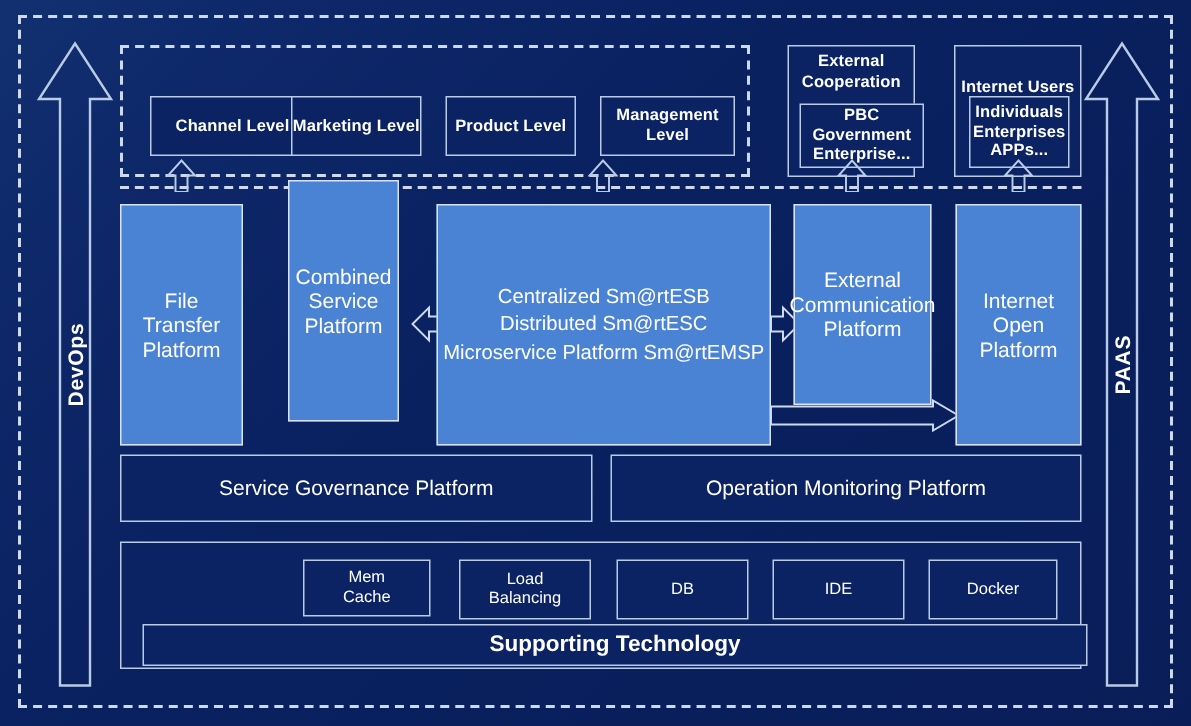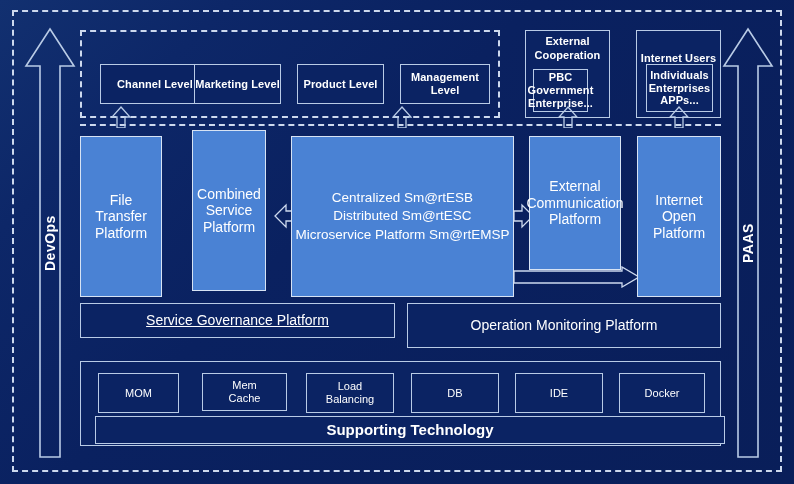--- a/index.html
+++ b/index.html
@@ -92,21 +92,21 @@
     <span>Product Level</span>
   </div>
   <div class="box dark-box t10" style="left:400px;top:64px;width:90px;height:40px;">
     <span>Management Level</span>
   </div>
 
   <div class="box dark-box" style="left:525px;top:30px;width:85px;height:88px;display:block;padding-top:4px;">
     <div class="t10" style="line-height:1.25;">
       <span>External Cooperation</span>
     </div>
-    <div class="box dark-box t10" style="left:7px;top:38px;width:55px;height:43px;font-weight:bold;">
+    <div class="box dark-box t10" style="left:7px;top:38px;width:83px;height:43px;font-weight:bold;">
       <span>PBC Government Enterprise...</span>
     </div>
   </div>
 
   <div class="box dark-box" style="left:636px;top:30px;width:85px;height:88px;display:block;padding-top:21px;">
     <div class="t10" style="line-height:1.25;">
       <span>Internet Users</span>
     </div>
     <div class="box dark-box t10" style="left:9px;top:33px;width:67px;height:48px;font-weight:bold;">
       <span>Individuals Enterprises APPs...</span>
@@ -137,21 +137,21 @@
   </div>
 
   <div class="box light-box t14" style="left:80px;top:136px;width:82px;height:161px;">
     <div>
       <div>File</div>
       <div>Transfer</div>
       <div>Platform</div>
     </div>
   </div>
 
-  <div class="box light-box t14" style="left:192px;top:130px;width:74px;height:161px;">
+  <div class="box light-box t14" style="left:192px;top:120px;width:74px;height:161px;">
     <div>
       <div>Combined</div>
       <div>Service</div>
       <div>Platform</div>
     </div>
   </div>
 
   <div class="h-arrow" style="left:274px;top:203px;width:20px;height:26px;">
     <svg width="20" height="26" viewBox="0 0 20 26">
       <polygon points="1,13 12,2 12,8 20,8 20,18 12,18 12,24" fill="none" stroke="#cdd9ee" stroke-width="1.3"></polygon>
@@ -187,32 +187,29 @@
   </div>
 
   <div class="box light-box t14" style="left:637px;top:136px;width:84px;height:161px;">
     <div>
       <div>Internet</div>
       <div>Open</div>
       <div>Platform</div>
     </div>
   </div>
 
-  <div class="box dark-box t14" style="left:80px;top:303px;width:315px;height:35px;text-decoration:underline;">
+  <div class="box dark-box t14" style="left:80px;top:303px;width:315px;height:45px;">
     <span>Service Governance Platform</span>
   </div>
   <div class="box dark-box t14" style="left:407px;top:303px;width:314px;height:45px;">
     <span>Operation Monitoring Platform</span>
   </div>
 
   <div class="box dark-box" style="left:80px;top:361px;width:641px;height:85px;display:block;">
 
-    <div class="box dark-box t11" style="left:17px;top:11px;width:81px;height:40px;">
-      <span>MOM</span>
-    </div>
     <div class="box dark-box t11" style="left:121px;top:11px;width:85px;height:38px;">
       <div>
         <div>Mem</div>
         <div>Cache</div>
       </div>
     </div>
     <div class="box dark-box t11" style="left:225px;top:11px;width:88px;height:40px;">
       <div>
         <div>Load</div>
         <div>Balancing</div>

